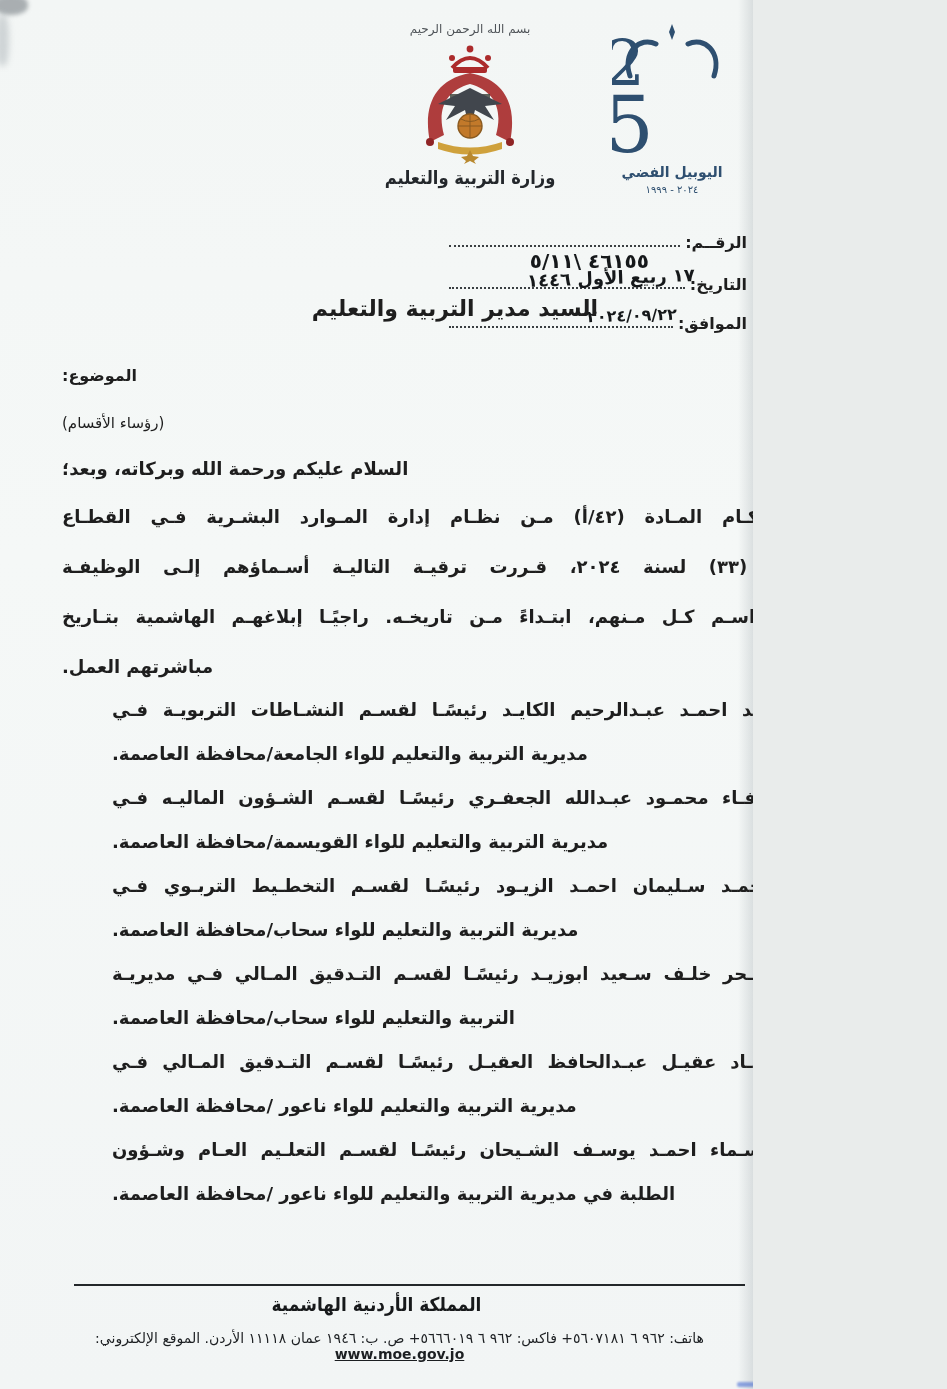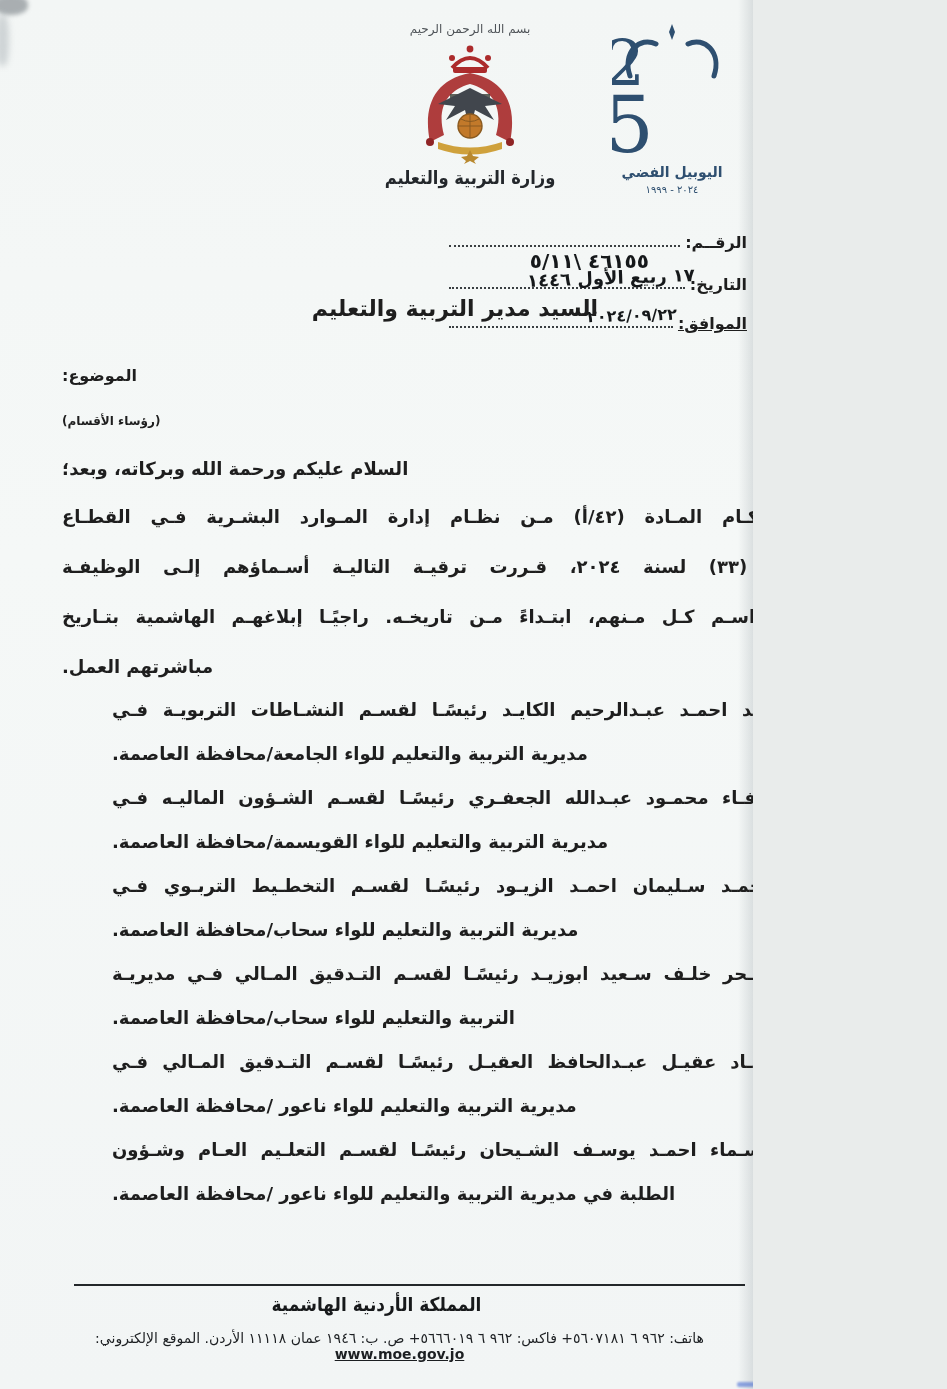--- a/index.html
+++ b/index.html
@@ -29,25 +29,25 @@
   .jubilee-years{font-size:10px;margin-top:4px;letter-spacing:1px;}
   
   .ref{position:absolute;right:6px;top:228px;width:308px;height:115px;font-weight:700;}
   .ref-line{position:absolute;left:0;right:0;display:flex;direction:rtl;align-items:flex-end;height:24px;text-align:right;}
   .ref-label{font-size:16px;white-space:nowrap;}
   .dots{flex:1;border-bottom:2px dotted #3a3f42;margin:0 5px 5px 10px;height:12px;}
   .ref-val{position:absolute;white-space:nowrap;font-weight:700;color:#15181a;}
   .rv-num{top:21px;right:98px;font-size:20px;letter-spacing:1px;}
   .rv-date{top:39px;right:52px;font-size:18px;transform:rotate(-2deg);}
   .rv-greg{top:78px;right:70px;font-size:16px;letter-spacing:1px;transform:rotate(-1.5deg);}
-  .row1{top:0;} .row2{top:42px;} .row3{top:81px;text-decoration:underline;}
+  .row1{top:0;} .row2{top:42px;} .row3{top:81px;}
   
   .addressee{position:absolute;left:285px;top:296px;width:340px;text-align:center;font-size:22px;font-weight:700;}
   .subject-label{position:absolute;left:62px;top:366px;font-size:16px;font-weight:700;}
-  .subject-value{position:absolute;left:62px;top:414px;font-size:12px;font-weight:700;}
+  .subject-value{position:absolute;left:62px;top:414px;font-size:15px;font-weight:400;}
   .greeting{position:absolute;left:62px;top:458px;font-size:18px;font-weight:700;}
   .intro{position:absolute;left:62px;top:492px;width:822px;font-size:18px;font-weight:700;}
   .intro .ln{line-height:50px;height:50px;direction:rtl;}
   .jline{text-align:justify;text-align-last:justify;}
   .lline{text-align:left;text-align-last:left;}
   .list{position:absolute;left:100px;top:688px;width:778px;font-size:18px;font-weight:700;}
   .item{margin:0 0 0 12px;}
   .item .ln{line-height:44px;height:44px;direction:rtl;}
   
   .foot-rule{position:absolute;left:74px;right:8px;top:1284px;height:0;border-top:2px solid #23272a;}

